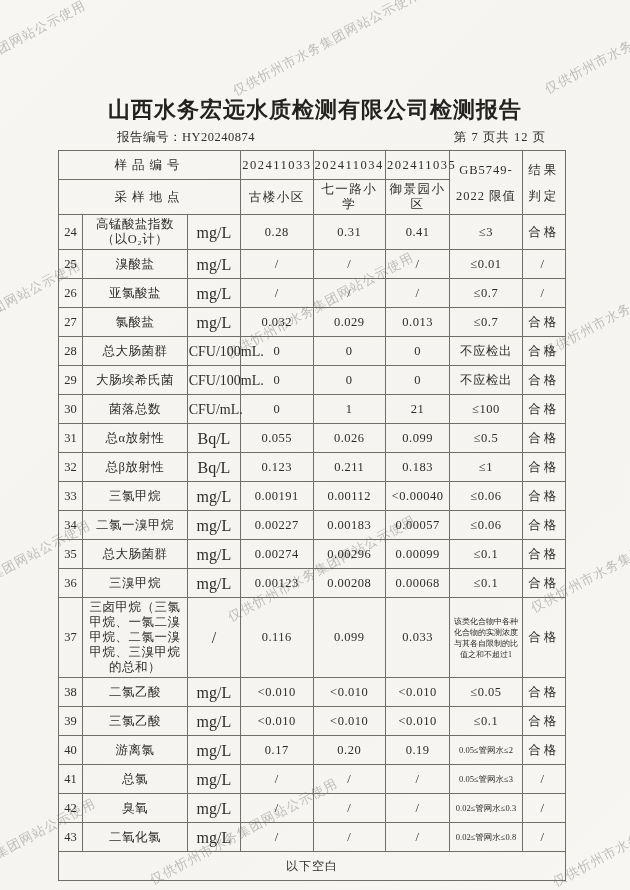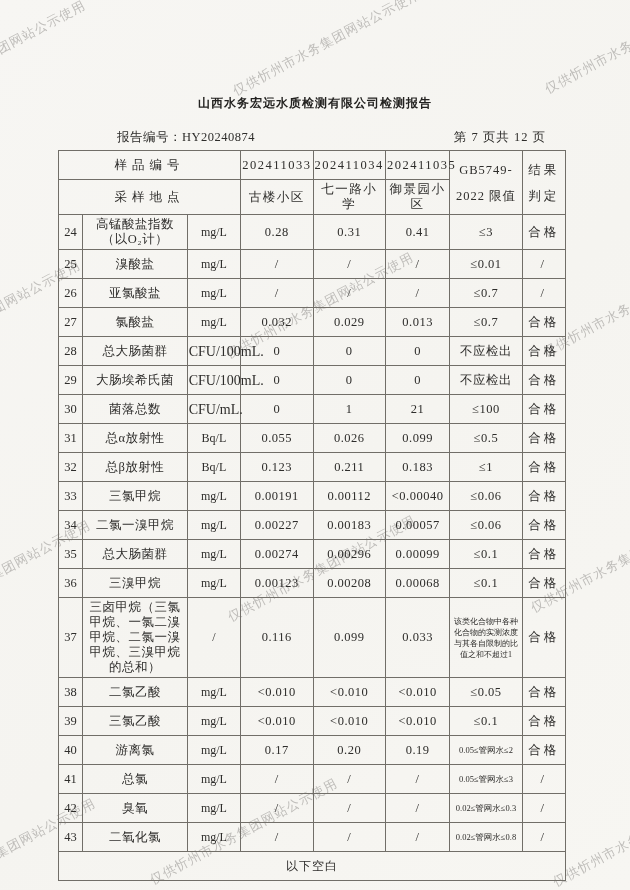--- a/index.html
+++ b/index.html
@@ -22,21 +22,21 @@
     transform-origin:0 0;
     opacity:.8;
     font-family:"Liberation Sans","DejaVu Sans",sans-serif;
   }
   
   .doc{position:absolute;inset:0;z-index:2;}
   .title{
     position:absolute;top:95px;left:0;right:0;
     text-align:center;
     font-family:"Liberation Sans","DejaVu Sans",sans-serif;
-    font-weight:bold;font-size:12px;letter-spacing:1px;color:#232220;
+    font-weight:bold;font-size:22px;letter-spacing:1px;color:#232220;
   }
   .meta-row{position:absolute;top:129px;left:62px;right:62px;height:18px;font-size:12.5px;}
   .report-no{position:absolute;left:13px;top:0;letter-spacing:.5px;margin-left:42px;}
   .page-no{position:absolute;right:22px;top:0;letter-spacing:1px;}
   
   table.report{
     position:absolute;left:58px;top:150px;
     width:508px;table-layout:fixed;
     border-collapse:collapse;
     font-size:12.5px;color:#2e2d2b;padding-left:35px;
@@ -47,21 +47,21 @@
     padding:2px 1px;
     height:24px;
     line-height:15px;
   }
   .h-label{letter-spacing:5px;height:27px;}
   .h-val{letter-spacing:1.5px;height:27px;}
   .h-span div{line-height:26px;letter-spacing:1px;}
   .hs2 div{letter-spacing:3px;}
   .c-num{letter-spacing:0;}
   .c-name{text-align:left;padding-left:7px;padding-right:3px;white-space:pre-line;line-height:16px;letter-spacing:.5px;}
-  .c-unit{font-size:12px;}
+  .c-unit{font-size:16px;}
   .c-unit.sm{font-size:14px;}
   .c-val{letter-spacing:.5px;}
   .c-limit{letter-spacing:.5px;}
   .c-limit.sm{font-size:8.5px;letter-spacing:0;}
   .c-limit.xs{font-size:8px;line-height:11px;letter-spacing:0;padding:2px 3px;}
   .c-res{letter-spacing:3px;}
   .foot{text-align:left;padding-left:8px;height:28px;font-size:12px;letter-spacing:1px;}
 </style>
 </head>
 <body>

